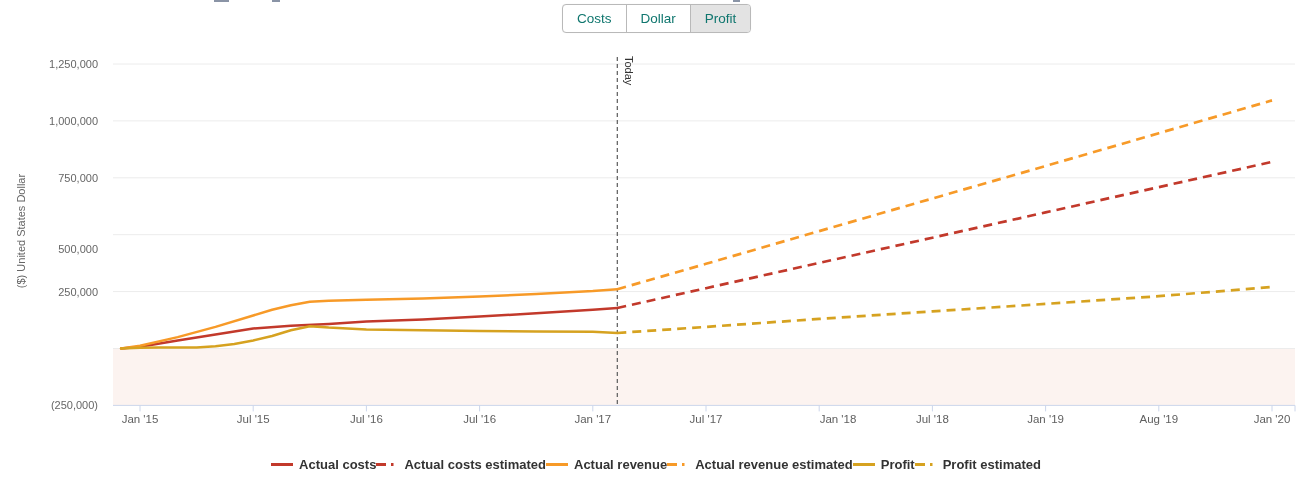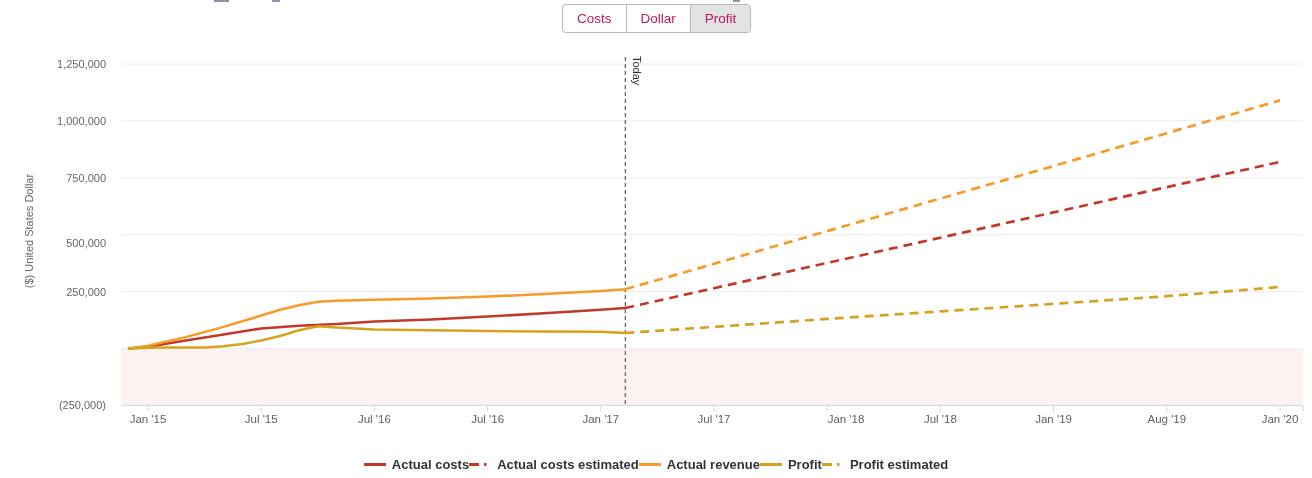--- a/index.html
+++ b/index.html
@@ -3,26 +3,26 @@
 <meta charset="utf-8">
 <style>
   html,body{margin:0;padding:0;background:#fff;}
   body{font-family:"Liberation Sans","DejaVu Sans",sans-serif;}
   .stage{position:relative;width:1312px;height:478px;background:#fff;overflow:hidden;}
 
   .frag{position:absolute;top:0;height:2px;background:#8a94a6;}
 
   .tabs{position:absolute;top:4px;left:562px;display:flex;border:1px solid #b9b9b9;
         border-radius:4px;overflow:hidden;background:#fff;box-shadow:0 0 1px rgba(0,0,0,.08);}
-  .tab{padding:5px 14px;font-size:13.5px;color:#be185d;border-left:1px solid #b9b9b9;
+  .tab{padding:5px 14px;font-size:13.5px;color:#0f766e;border-left:1px solid #b9b9b9;
        cursor:pointer;white-space:nowrap;line-height:17px;}
   .tab:first-child{border-left:none;}
   .tab.selected{background:#e3e3e3;}
 
-  .chart{position:absolute;left:0;top:0;width:1192px;height:478px;margin-left:8px;}
+  .chart{position:absolute;left:0;top:0;width:1192px;height:478px;}
   #plot-svg{position:absolute;left:0;top:0;}
 
   .y-label{position:absolute;width:70px;left:28px;text-align:right;
            font-size:11px;color:#666;line-height:12px;}
   .x-label{position:absolute;top:413px;transform:translateX(-50%);
            font-size:11.5px;color:#606060;white-space:nowrap;}
   .y-title{position:absolute;left:-59px;top:225px;width:160px;text-align:center;
            font-size:11px;color:#666;transform:rotate(-90deg);}
   .today-label{position:absolute;left:635px;top:56px;font-size:11px;color:#333;
                transform:rotate(90deg);transform-origin:left top;white-space:nowrap;}
@@ -75,21 +75,21 @@
         <path d="M617.3 308.0 L706.0 288.2 L819.2 262.9 L932.4 237.7 L1045.6 212.4 L1158.8 187.1 L1272.0 161.9" fill="none" stroke="#c2392b" stroke-width="2.7" stroke-linejoin="round" stroke-dasharray="9,6"></path>
         <path d="M121.1 348.5 L140.0 345.8 L177.7 337.1 L215.5 326.9 L253.2 315.5 L272.1 309.8 L290.9 305.3 L309.8 301.8 L328.7 300.7 L366.4 299.8 L423.0 298.4 L479.6 296.6 L536.2 293.9 L592.8 291.1 L617.3 289.3" fill="none" stroke="#f79a28" stroke-width="2.5" stroke-linejoin="round" stroke-linecap="round"></path>
         <path d="M617.3 289.3 L706.0 263.8 L819.2 231.1 L932.4 198.5 L1045.6 166.0 L1158.8 133.2 L1272.0 100.4" fill="none" stroke="#f79a28" stroke-width="2.7" stroke-linejoin="round" stroke-dasharray="9,6"></path>
         <path d="M121.1 348.5 L140.0 347.8 L158.9 347.4 L177.7 347.6 L196.6 347.4 L215.5 346.2 L234.3 343.9 L253.2 340.5 L272.1 336.0 L290.9 330.3 L309.8 326.2 L328.7 327.6 L366.4 329.4 L423.0 330.3 L479.6 331.0 L536.2 331.4 L592.8 331.7 L617.3 333.0" fill="none" stroke="#d6a220" stroke-width="2.5" stroke-linejoin="round" stroke-linecap="round"></path>
         <path d="M617.3 333.0 L706.0 326.9 L819.2 318.9 L932.4 311.4 L1045.6 303.9 L1158.8 296.2 L1272.0 287.0" fill="none" stroke="#d6a220" stroke-width="2.7" stroke-linejoin="round" stroke-dasharray="9,6"></path>
       </svg>
     <div id="axis-labels">
         <div class="y-label" style="top: 58px;">1,250,000</div>
         <div class="y-label" style="top: 114.9px;">1,000,000</div>
         <div class="y-label" style="top: 171.8px;">750,000</div>
-        <div class="y-label" style="top: 237px;">500,000</div>
+        <div class="y-label" style="top: 243px;">500,000</div>
         <div class="y-label" style="top: 285.6px;">250,000</div>
         <div class="y-label" style="top: 399.4px;">(250,000)</div>
         <div class="x-label" style="left: 140px; text-align: center;">Jan '15</div>
         <div class="x-label" style="left: 253.2px;">Jul '15</div>
         <div class="x-label" style="left: 366.4px;">Jul '16</div>
         <div class="x-label" style="left: 479.601px;">Jul '16</div>
         <div class="x-label" style="left: 592.801px;">Jan '17</div>
         <div class="x-label" style="left: 706.001px;">Jul '17</div>
         <div class="x-label" style="left: 838px;">Jan '18</div>
         <div class="x-label" style="left: 932.401px;">Jul '18</div>
@@ -115,20 +115,26 @@
         <span>Actual costs estimated</span>
       </div>
       <div class="legend-item">
         <svg width="22" height="5">
           <line x1="0" x2="22" y1="2.5" y2="2.5" stroke="#f79a28" stroke-width="3"></line>
         </svg>
         <span>Actual revenue</span>
       </div>
       <div class="legend-item">
         <svg width="22" height="5">
+          <line x1="0" x2="22" y1="2.5" y2="2.5" stroke="#f79a28" stroke-width="3" stroke-dasharray="10,5,2.5,20"></line>
+        </svg>
+        <span>Actual revenue estimated</span>
+      </div>
+      <div class="legend-item">
+        <svg width="22" height="5">
           <line x1="0" x2="22" y1="2.5" y2="2.5" stroke="#d6a220" stroke-width="3"></line>
         </svg>
         <span>Profit</span>
       </div>
       <div class="legend-item">
         <svg width="22" height="5">
           <line x1="0" x2="22" y1="2.5" y2="2.5" stroke="#d6a220" stroke-width="3" stroke-dasharray="10,5,2.5,20"></line>
         </svg>
         <span>Profit estimated</span>
       </div>

